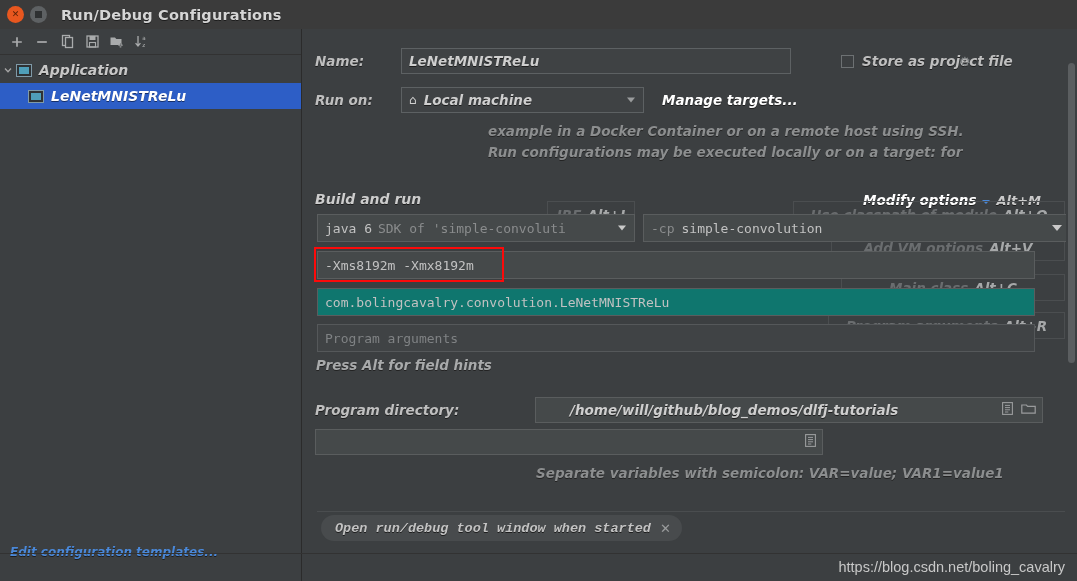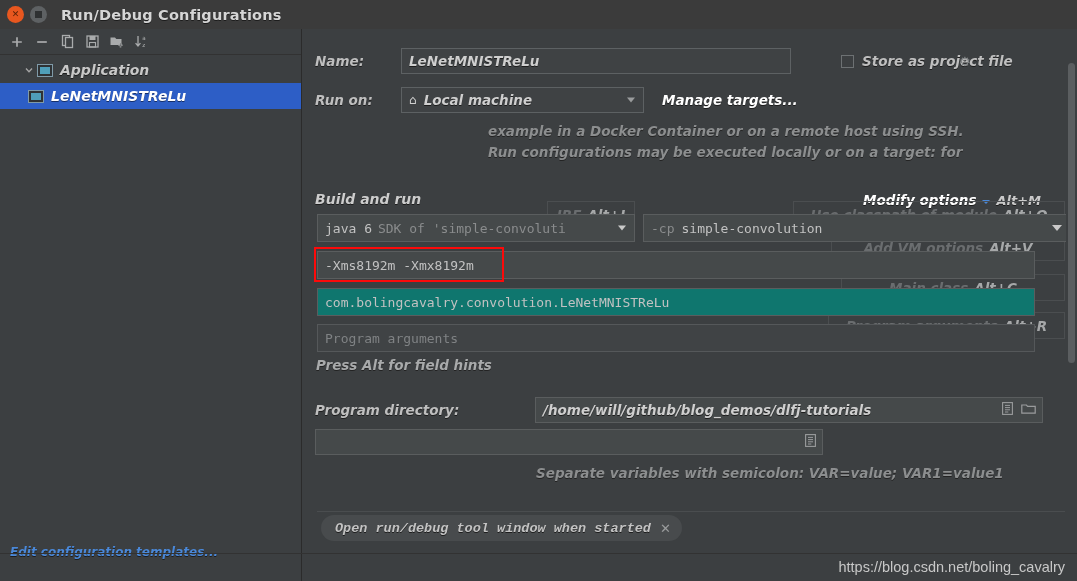--- a/index.html
+++ b/index.html
@@ -101,21 +101,21 @@
   }
   .tb-btn svg { display: block; }
 
   .tree {
     padding-top: 2px;
   }
   .tree-row {
     height: 26px;
     display: flex;
     align-items: center;
-    padding-left: 21px;
+    padding-left: 0;
     box-sizing: border-box;
   }
   .tree-row.selected {
     background: #2d5ec6;
   }
   .chev {
     width: 16px;
     display: flex;
     align-items: center;
     justify-content: center;
@@ -471,20 +471,21 @@
     position: relative;
     padding-right: 50px;
   }
   .wd-field .val {
     font-family: "DejaVu Sans", sans-serif;
     font-weight: bold;
     font-style: italic;
     font-size: 13.5px;
     color: #cfcfcf;
     text-shadow: 0 1px 0 #1d1d1d;
+    margin-left: 27px;
   }
   .fi-icons {
     position: absolute;
     right: 6px; top: 50%;
     transform: translateY(-50%);
     display: flex;
     align-items: center;
     gap: 8px;
     color: #9a9c9d;
   }

